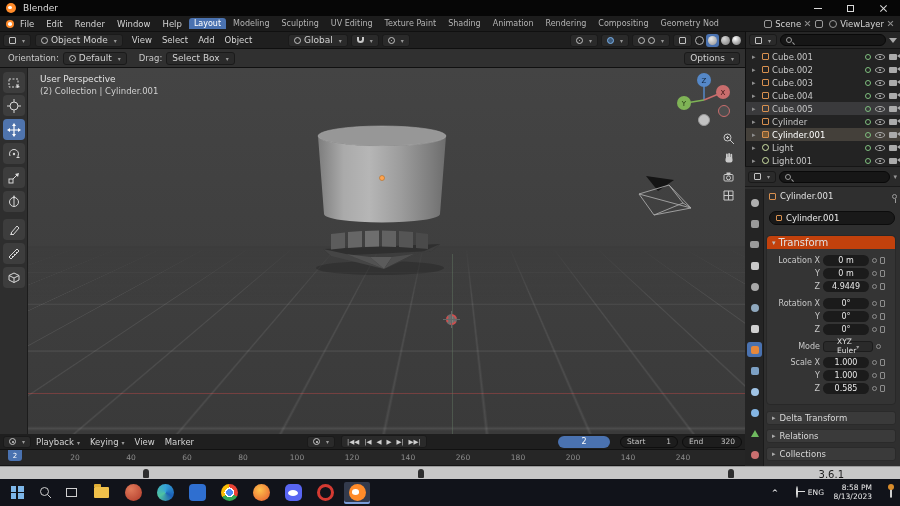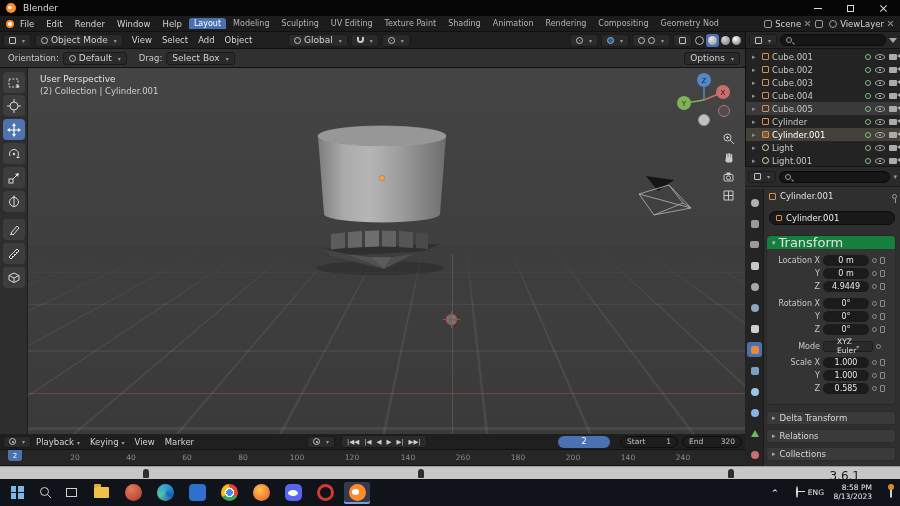--- a/index.html
+++ b/index.html
@@ -97,21 +97,21 @@
 
   
   #props { position:absolute; left:745px; top:166px; width:155px; height:300px; background:#2f2f2f; border-top:1px solid #151515; }
   #ptabs { position:absolute; left:0; top:22px; width:19px; height:278px; background:#242424; border-right:1px solid #1a1a1a; }
   .ptab { position:absolute; left:2px; width:15px; height:15px; border-radius:3px; display:flex; align-items:center; justify-content:center; }
   .ptab.active { background:#4a72b0; }
   .pti { width:8px; height:8px; border-radius:2px; background:#9a9a9a; }
   .pti.round { border-radius:50%; }
   .pti.tri { width:0; height:0; background:none; border-radius:0; border-left:4px solid transparent; border-right:4px solid transparent; border-bottom:7px solid #6fba5f; }
   .panel { position:absolute; left:21px; width:130px; background:#343434; border:1px solid #282828; border-radius:4px; }
-  .panelhead { height:13px; background:#15803d; border-radius:4px 4px 0 0; display:flex; align-items:center; padding:0 5px; gap:3px; color:#e2e2e2; font-size:13px; }
+  .panelhead { height:13px; background:#c2410c; border-radius:4px 4px 0 0; display:flex; align-items:center; padding:0 5px; gap:3px; color:#e2e2e2; font-size:10px; }
   .panelhead::before { content:"▾"; font-size:7px; color:#bbb; }
   .trow { position:absolute; left:3px; right:3px; height:12px; display:flex; align-items:center; gap:3px; }
   .tlabel { flex:0 0 50px; text-align:right; color:#c8c8c8; font-size:8px; }
   .tfield { flex:0 0 46px; height:11px; background:#1b1b1b; border-radius:6px; color:#e8e8e8; font-size:8px; display:flex; align-items:center; justify-content:center; }
   .tselect { flex:0 0 46px; height:11px; background:#2a2a2a; border:1px solid #1c1c1c; border-radius:3px; color:#e0e0e0; font-size:7.5px; display:flex; align-items:center; justify-content:space-between; padding:0 13px; }
   .tdot { width:5px; height:5px; border:1px solid #8d8d8d; border-radius:50%; }
   .tlock { width:5px; height:7px; border:1px solid #8d8d8d; border-radius:1px; }
   .psec { position:absolute; left:21px; width:130px; height:14px; background:#3a3a3a; border:1px solid #2a2a2a; border-radius:3px; display:flex; align-items:center; padding:0 5px; gap:4px; color:#d8d8d8; font-size:8.5px; }
   .psec::before { content:"▸"; font-size:7px; color:#aaa; }
   .pin { width:5px; height:5px; border:1px solid #9a9a9a; border-radius:50%; position:relative; }
@@ -122,21 +122,21 @@
   .tbtn { font-size:6.5px; color:#cfcfcf; padding:0 2px; }
   .framepill { background:#4a72b0; color:#fff; border-radius:6px; height:12px; display:flex; align-items:center; justify-content:center; font-size:8px; }
   .rangepill { background:#1d1d1d; border:1px solid #0e0e0e; color:#c6c6c6; border-radius:6px; height:12px; display:flex; align-items:center; justify-content:space-between; font-size:7.5px; padding:0 6px; }
   #ruler { left:0; top:450px; width:745px; height:16px; background:#262626; border-bottom:1px solid #151515; }
   .tick { position:absolute; top:3px; transform:translateX(-50%); color:#8d8d8d; font-size:7.5px; }
   .playhead { position:absolute; left:8px; top:0; width:14px; height:11px; background:#4a72b0; color:#fff; font-size:7px; display:flex; align-items:center; justify-content:center; border-radius:0 0 3px 3px; }
 
   
   #statusbar { left:0; top:466px; width:900px; height:13px; background:#c7c7c7; border-top:1px solid #9a9a9a; }
   .mousepin { position:absolute; top:2px; width:6px; height:9px; background:#2e2e2e; border-radius:3px 3px 1px 1px; }
-  .version { position:absolute; right:40px; top:2px; color:#1c1c1c; font-size:12px; }
+  .version { position:absolute; right:56px; top:2px; color:#1c1c1c; font-size:10px; }
 
   
   #taskbar { left:0; top:479px; width:900px; height:27px; background:#11131a; }
   .task-ic { position:absolute; top:2.5px; width:26px; height:22px; display:flex; align-items:center; justify-content:center; border-radius:2px; }
   .task-ic.active { background:#333a4c; box-shadow:inset 0 -2px 0 #7a9cd8; }
   .win-logo { width:13px; height:13px; display:grid; grid-template-columns:1fr 1fr; grid-template-rows:1fr 1fr; gap:1.5px; }
   .win-logo span { background:#7db6e8; }
   .tv-ic { position:relative; width:11px; height:9px; border:1px solid #cfcfcf; }
   .folder-ic { position:relative; width:15px; height:11px; background:#f0c04a; border-radius:1px; }
   .folder-ic::before { content:""; position:absolute; left:0; top:-3px; width:7px; height:3px; background:#e0ae35; border-radius:1px 1px 0 0; }

